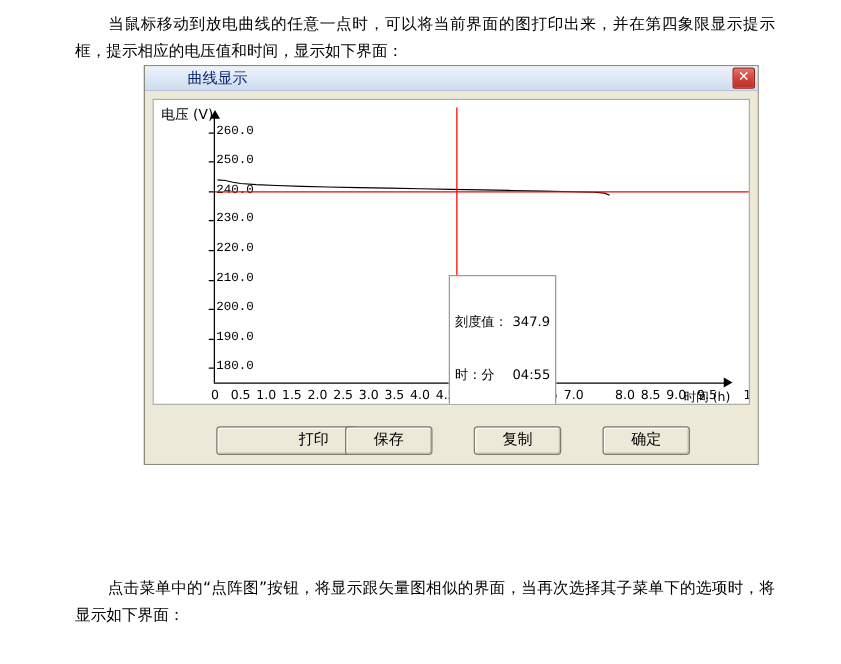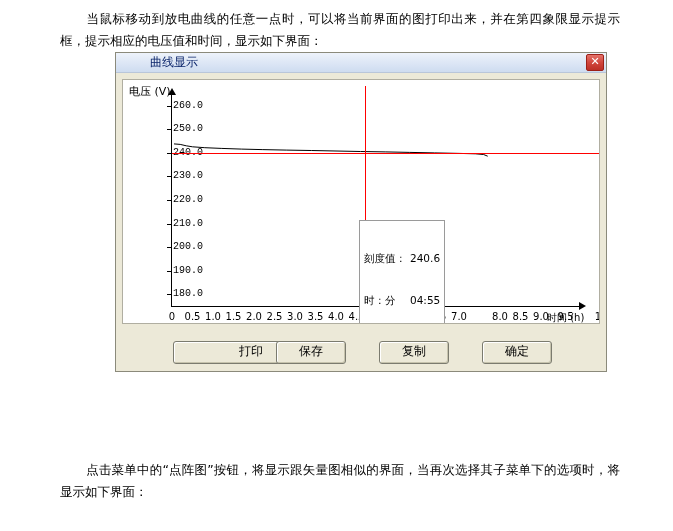--- a/index.html
+++ b/index.html
@@ -299,21 +299,21 @@
         <svg class="curve-svg" id="curve-svg" viewBox="0 0 478 245" preserveAspectRatio="none">
             <path d="M51.0 63.9 L57.2 64.4 L63.3 65.8 L69.5 66.8 L81.8 67.7 L98.2 68.4 L118.7 69.1 L139.2 69.6 L163.8 70.1 L188.4 70.5 L213.0 71.0 L237.6 71.5 L262.2 71.9 L286.8 72.4 L311.4 72.9 L336.0 73.4 L352.4 73.8 L360.6 74.5 L364.7 76.2" fill="none" stroke="#000000" stroke-width="1"></path>
           </svg>
 
         <div class="cross-v" id="cross-v" style="left: 241.7px;"></div>
         <div class="cross-h" id="cross-h" style="top: 72.9px;"></div>
 
         <div class="tooltip" id="tooltip" style="left:236px; top:140px;">
           <div class="tooltip-row">
             <span class="tooltip-key">刻度值：</span>
-            <span>240.6</span>
+            <span>347.9</span>
           </div>
           <div class="tooltip-row">
             <span class="tooltip-key">时：分</span>
             <span>04:55</span>
           </div>
         </div>
 
       </div>
 
       <div class="btn-row" id="btn-row">

